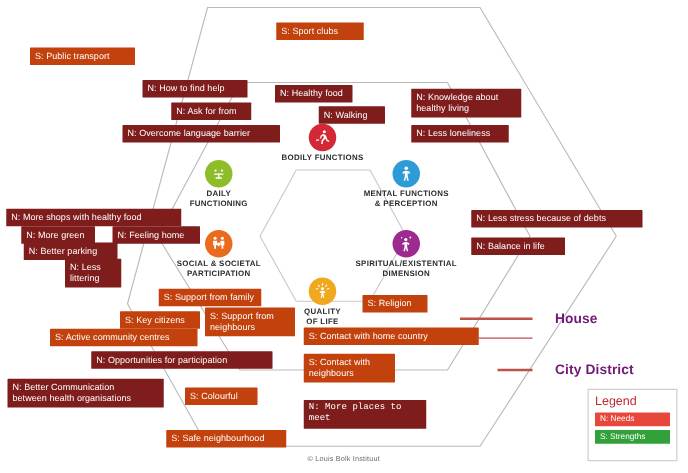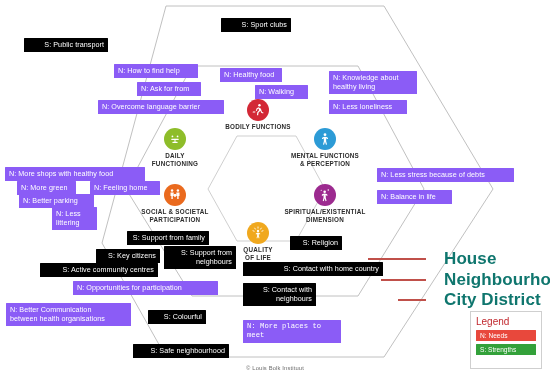--- a/index.html
+++ b/index.html
@@ -22,22 +22,22 @@
     box-sizing:border-box;
     color:#ffffff;
     font-size:7.2px;
     line-height:9.2px;
     letter-spacing:.05px;
     padding:2.2px 4px 2.6px 4px;
     white-space:pre-line;
     border-radius:.5px;
     z-index:6;
   }
-  .chip.need{background:#8b5cf6;}
-  .chip.strength{background:#000000;text-align:right;}
+  .chip.need{background:#7f1d1d;}
+  .chip.strength{background:#c2410c;}
 
   
   .domain{
     position:absolute;
     z-index:5;
     text-align:center;
     width:92px;
     margin-left:-46px;
   }
   .domain .bubble{
@@ -52,21 +52,21 @@
     letter-spacing:.25px;
     line-height:7.6px;
     color:#2b2b2b;
     white-space:pre-line;
   }
 
   
   .keyrow{position:absolute;z-index:7;display:flex;align-items:center;}
   .keyrow .kline{height:1.4px;background:#c0504a;display:block;}
   .keyrow .ktext{
-    color:#0f766e;font-weight:bold;font-size:17px;letter-spacing:.1px;
+    color:#701a75;font-weight:bold;font-size:11px;letter-spacing:.1px;
     margin-left:7px;white-space:nowrap;padding-left:11px;
   }
 
   
   #legend{
     position:absolute;left:470px;top:311px;width:72px;height:58px;
     border:1px solid #cfcfcf;background:#fff;z-index:8;
     box-sizing:border-box;padding:4px 5px;
   }
   #legend .ltitle{font-size:10px;color:#c1272d;margin-bottom:3px;}
@@ -210,21 +210,20 @@
       </div>
     </div>
 
   <div id="key-layer">
       <div class="keyrow" style="left: 368px; top: 249px;">
         <span class="kline" style="width: 58px;"></span>
         <span class="ktext">House</span>
       </div>
       <div class="keyrow" style="left: 381px; top: 270px;">
         <span class="kline" style="width: 45px;"></span>
-        <span class="ktext">Neighbourhood</span>
       </div>
       <div class="keyrow" style="left: 398px; top: 290px;">
         <span class="kline" style="width: 28px;"></span>
         <span class="ktext">City District</span>
       </div>
     </div>
 
   <div id="legend">
     <div class="ltitle">Legend</div>
     <div id="legend-items">

